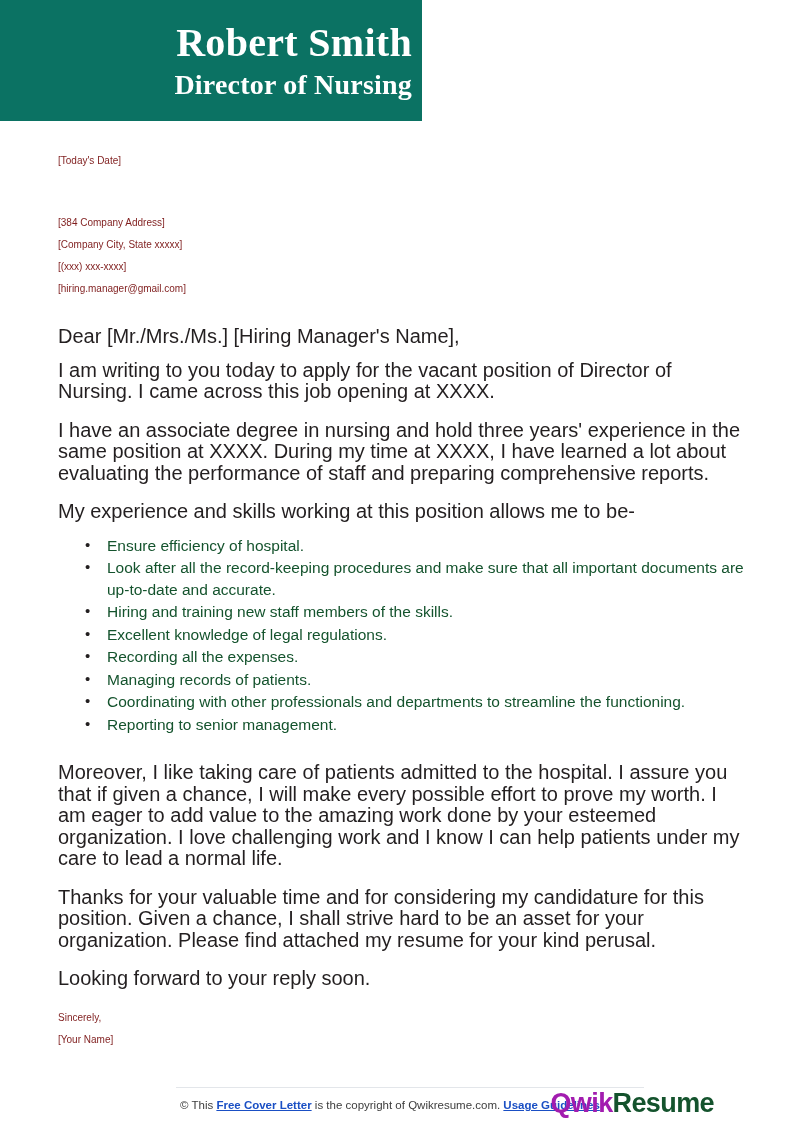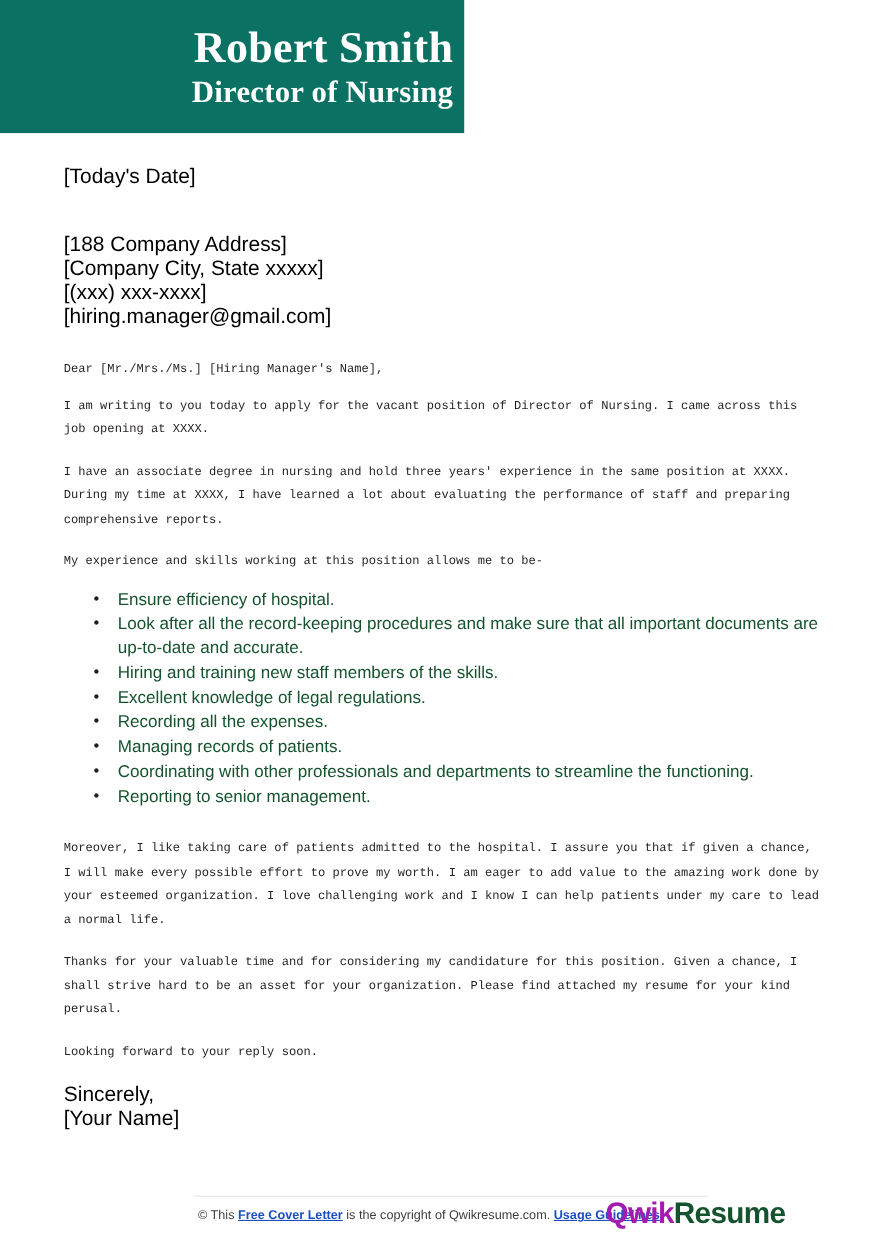--- a/index.html
+++ b/index.html
@@ -56,30 +56,29 @@
   }
 
   
   .content {
     position: absolute;
     left: 58px;
     top: 150px;
     width: 690px;
   }
   .line {
-    font-size: 19px;
+    font-size: 10px;
     line-height: 22px;
-    color: #000000;
+    color: #7f1d1d;
   }
   .para {
-    font-size: 11px;
+    font-size: 20px;
     line-height: 21.5px;
     color: #231f20;
     margin: 0;
-    font-family: Liberation Mono, monospace;
   }
   .spacer-lg { height: 40px; }
   .spacer-md { height: 26px; }
   .spacer-sm { height: 17px; }
   .spacer-xs { height: 12px; }
 
   .addr-block .line { line-height: 22px; }
 
   ul.skills {
     list-style: none;
@@ -156,21 +155,21 @@
     <div class="header-role">Director of Nursing</div>
   </div>
 
   <div class="content">
 
     <div class="line">[Today's Date]</div>
 
     <div class="spacer-lg"></div>
 
     <div class="addr-block">
-      <div class="line">[188 Company Address]</div>
+      <div class="line">[384 Company Address]</div>
       <div class="line">[Company City, State xxxxx]</div>
       <div class="line">[(xxx) xxx-xxxx]</div>
       <div class="line">[hiring.manager@gmail.com]</div>
     </div>
 
     <div class="spacer-md"></div>
 
     <p class="para">Dear [Mr./Mrs./Ms.] [Hiring Manager's Name],</p>
 
     <div class="spacer-xs"></div>

